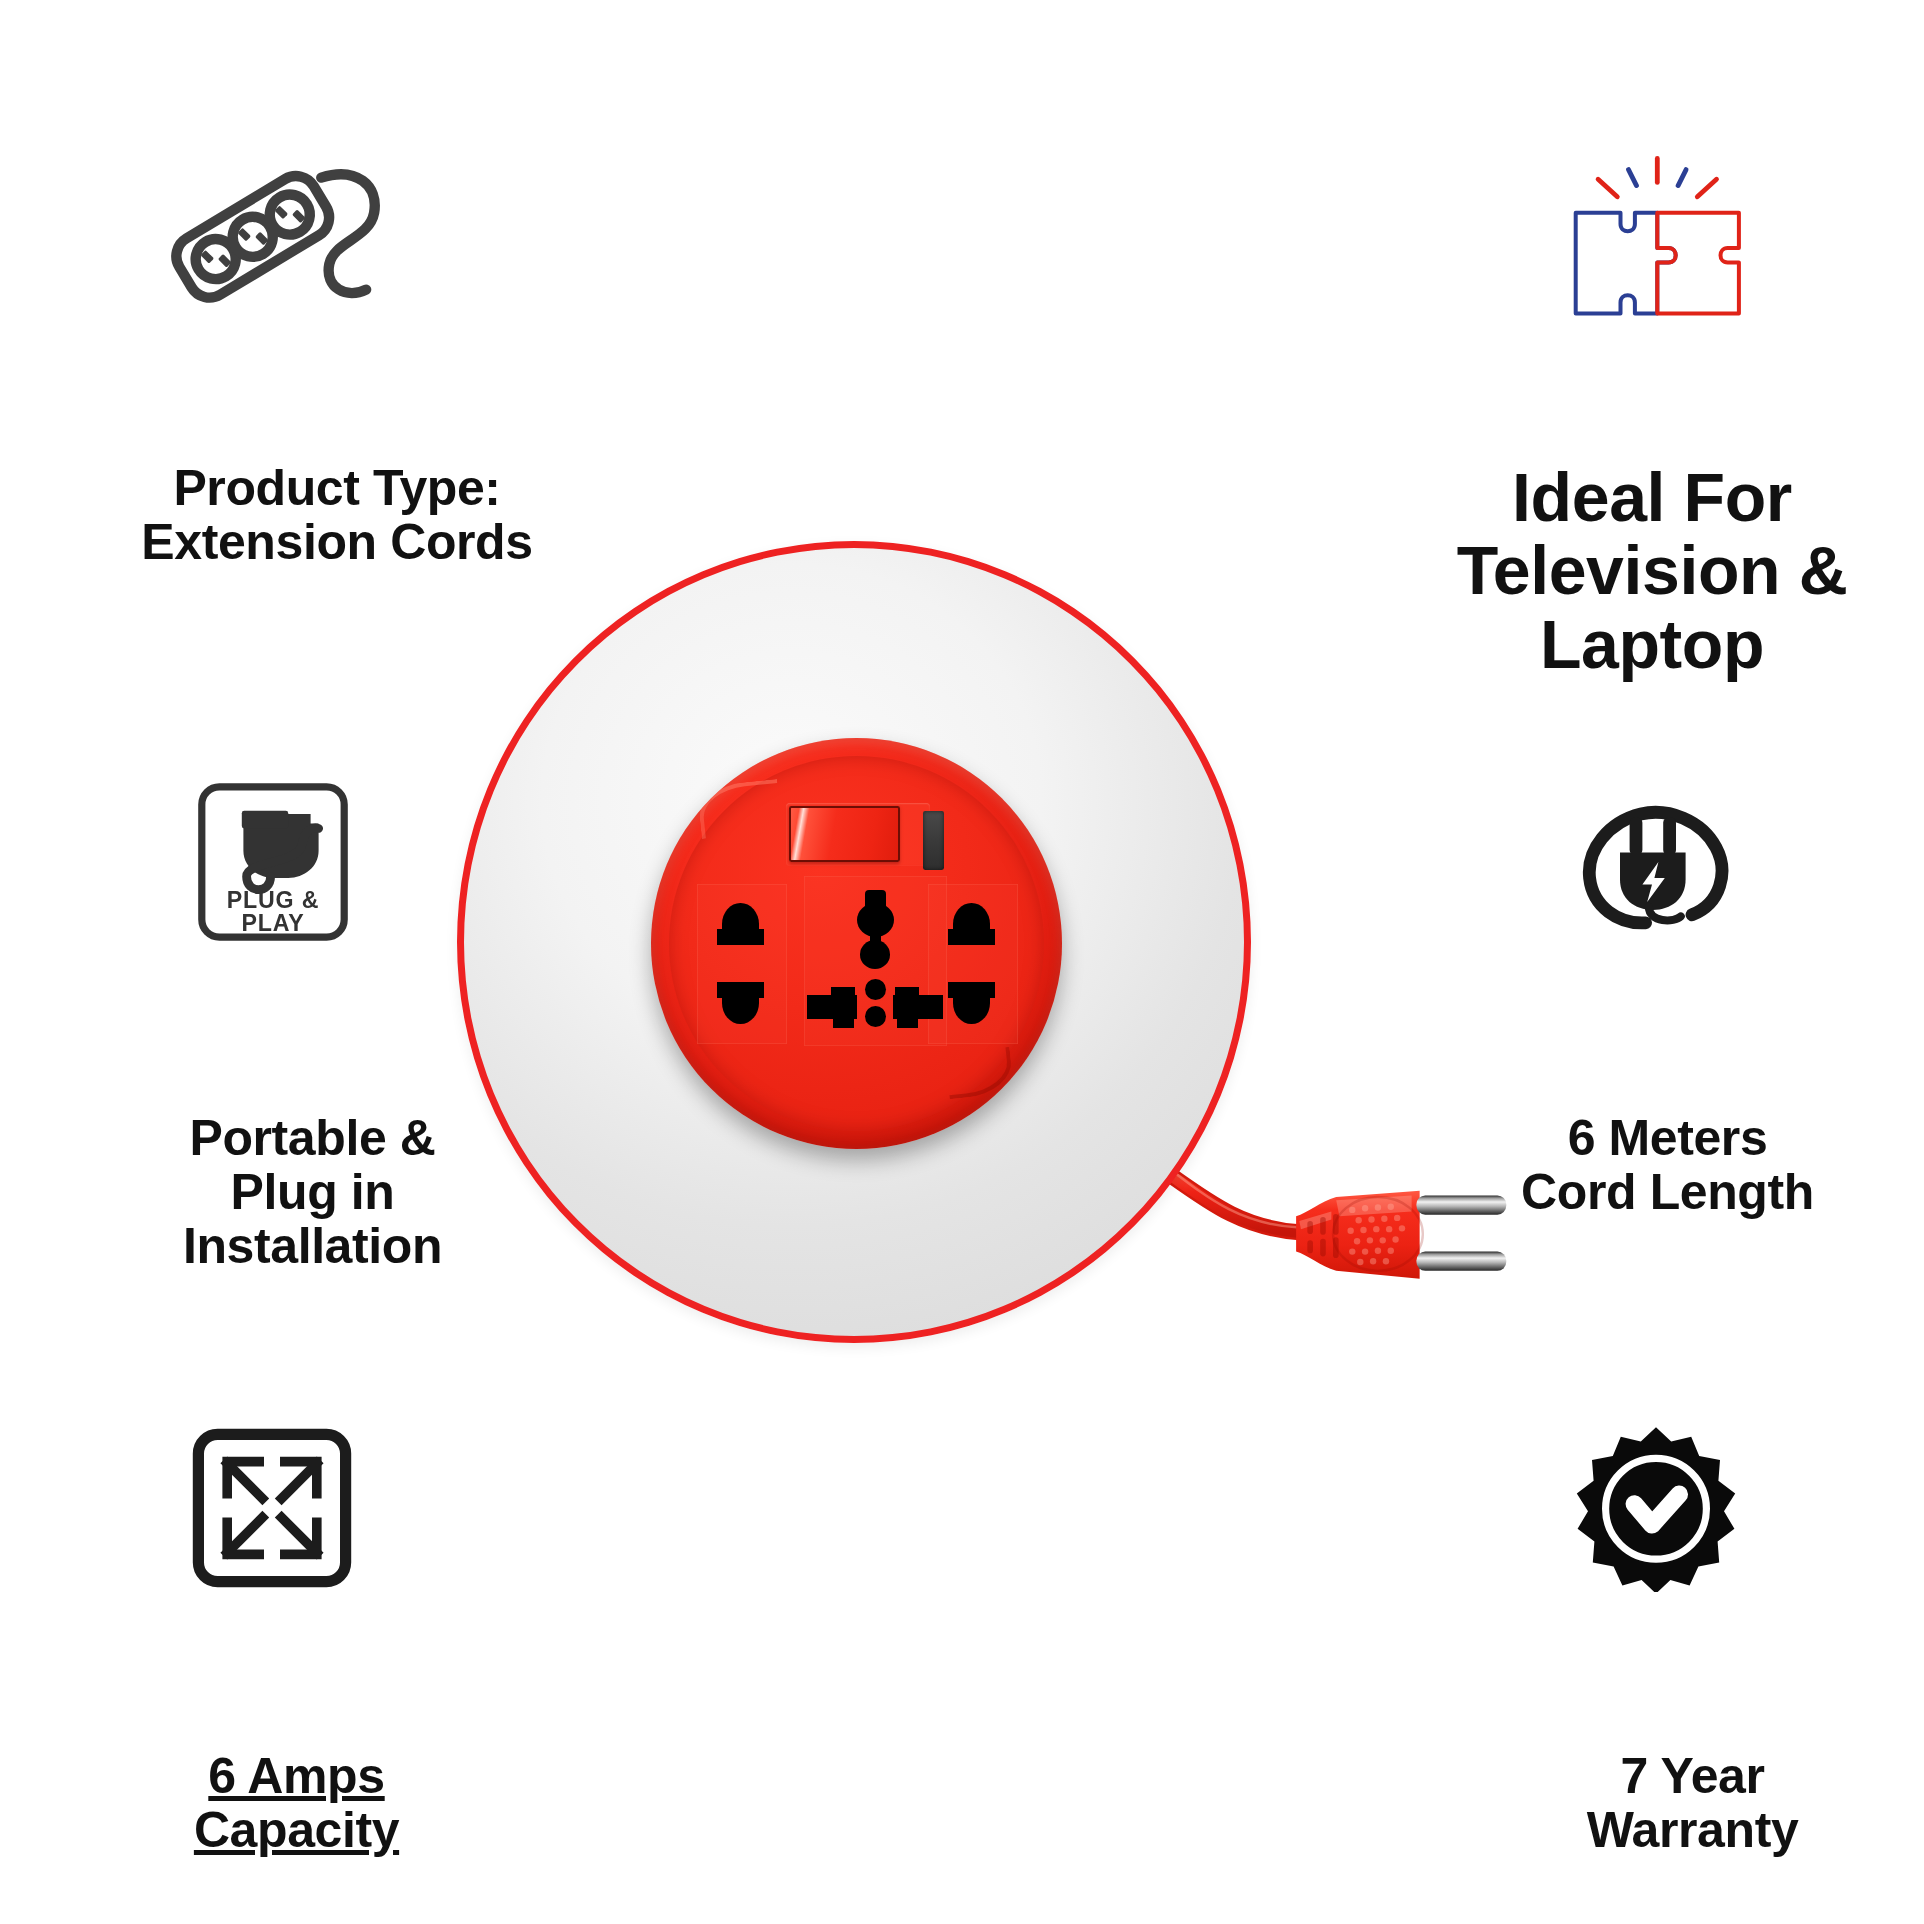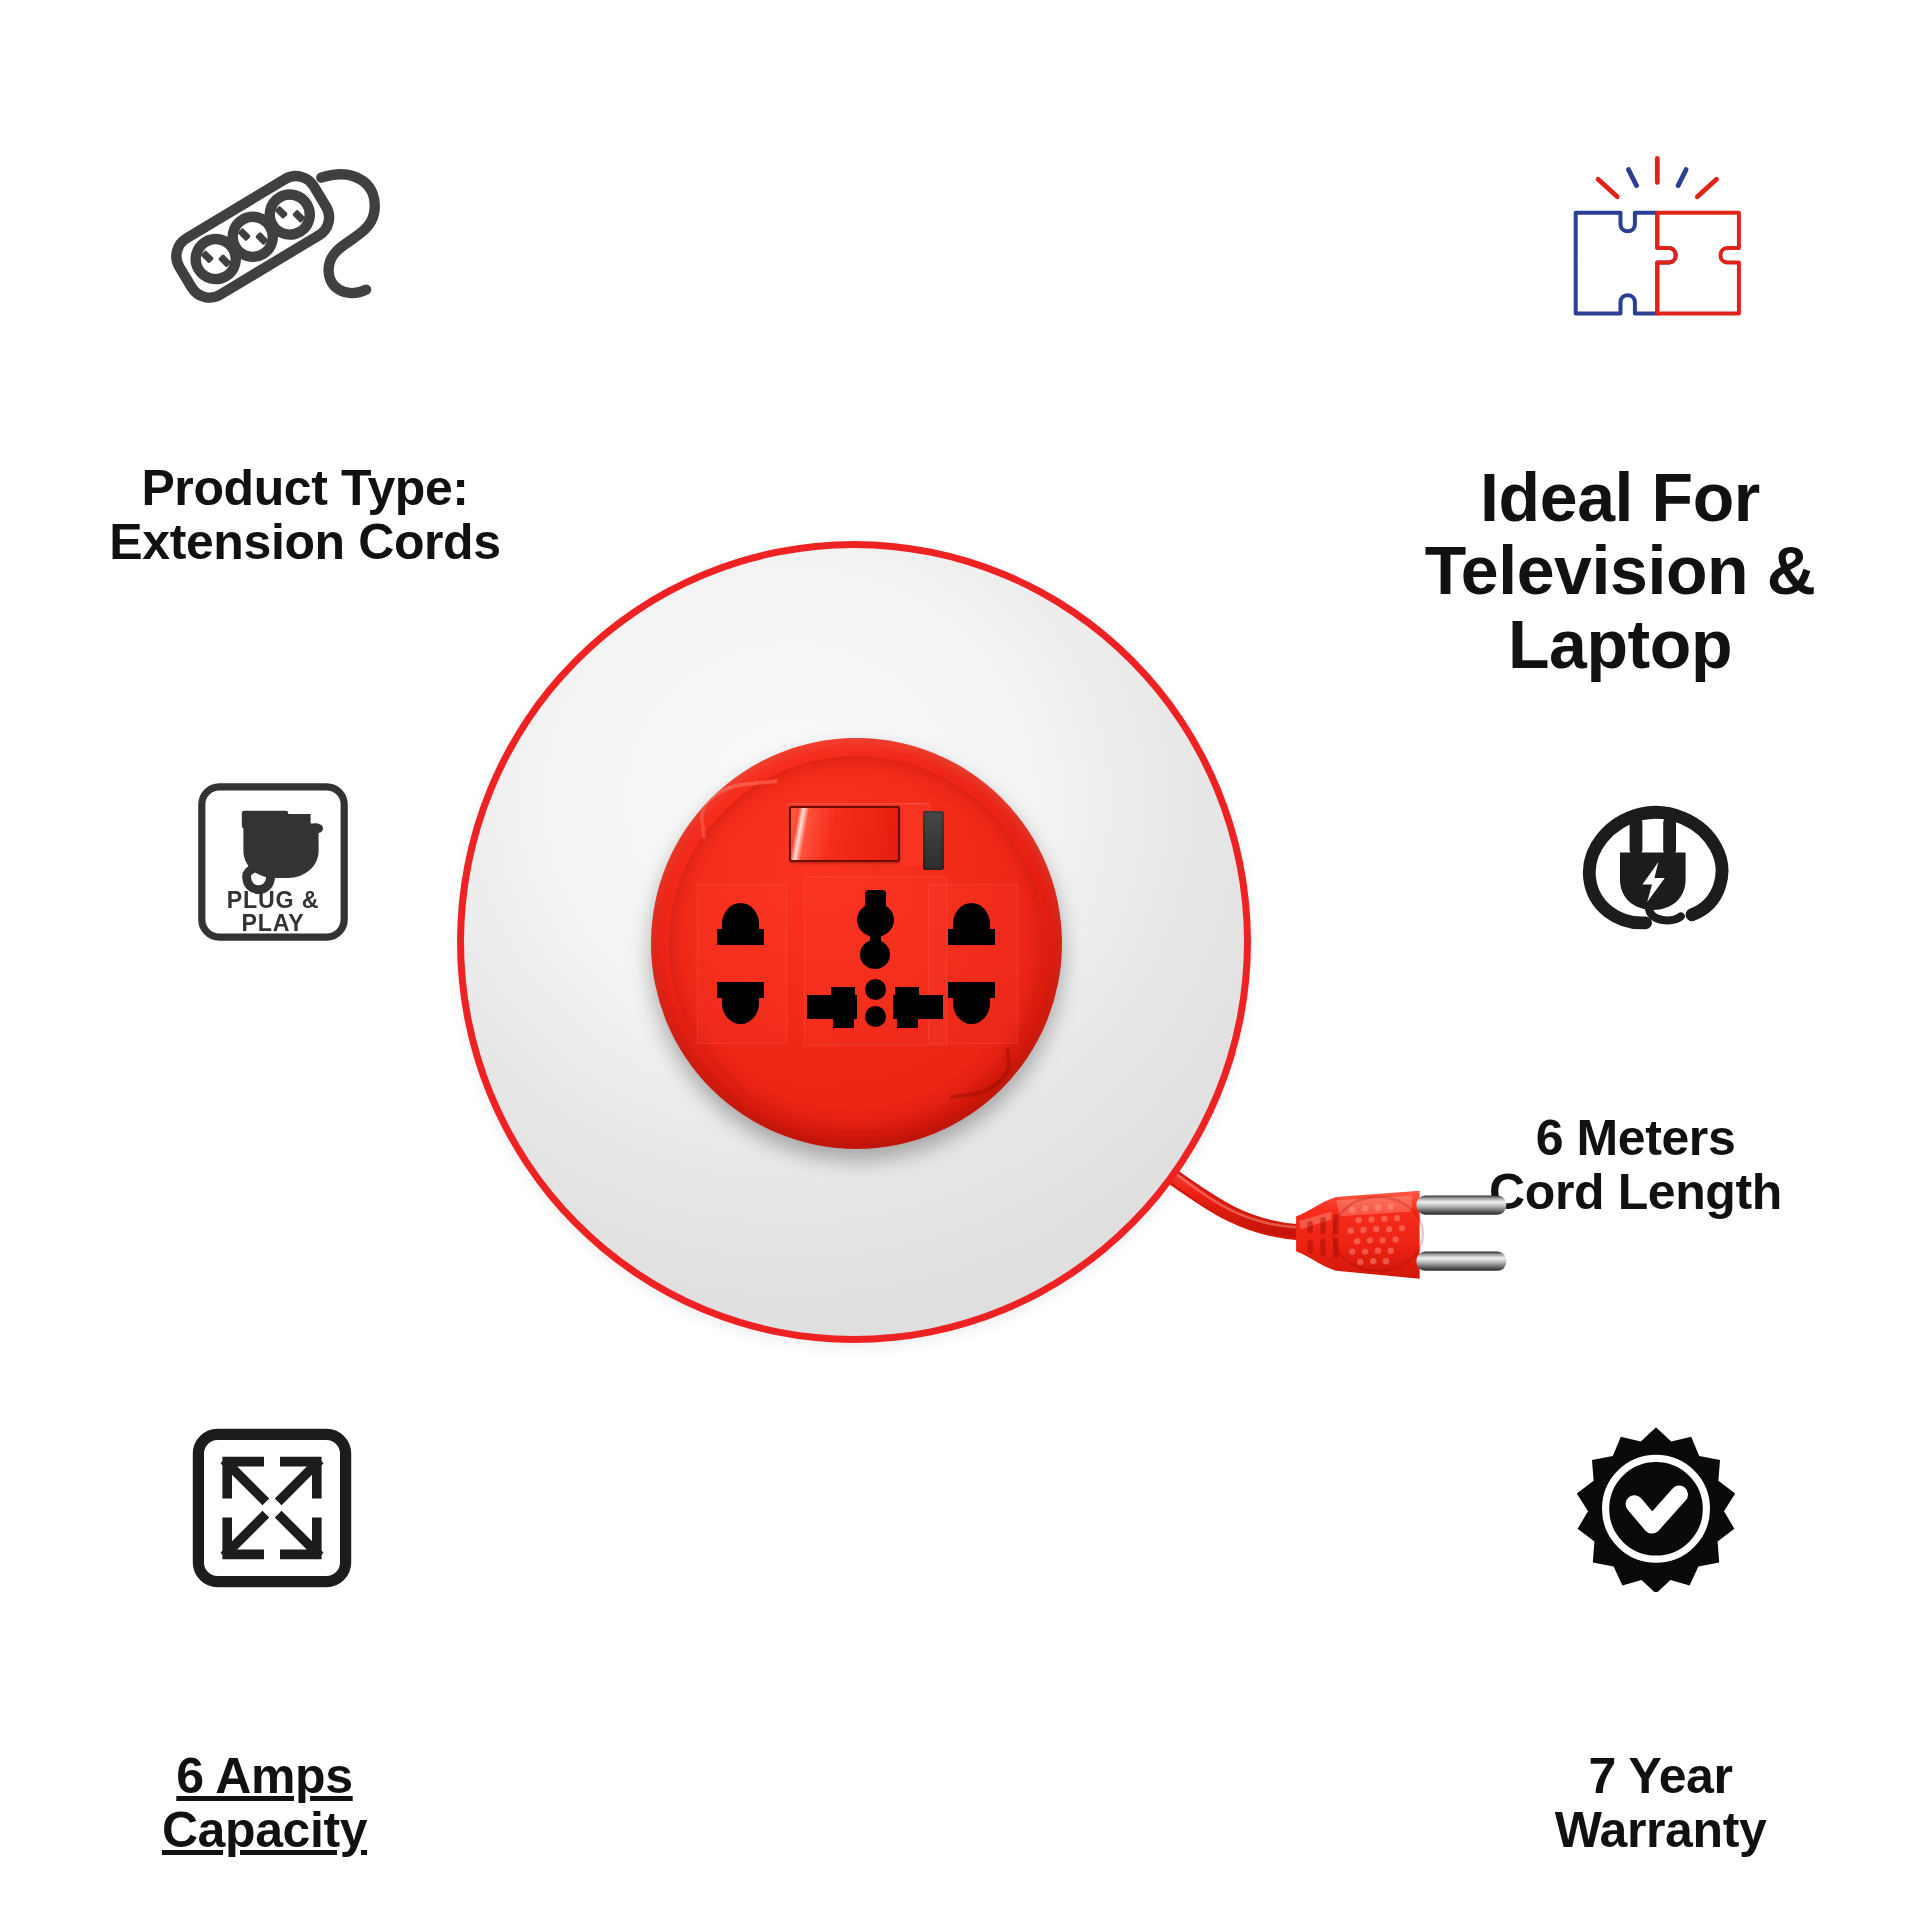--- a/index.html
+++ b/index.html
@@ -24,20 +24,21 @@
 
   
   .feat-text {
     position: absolute;
     text-align: center;
     font-weight: bold;
     color: #111111;
     line-height: 1.08;
     letter-spacing: -0.4px;
     white-space: pre-line;
+    margin-left: 32px;
   }
 
   
   .icon-box {
     position: absolute;
   }
   .icon-box svg { display: block; width: 100%; height: 100%; }
 
   
   #product {
@@ -312,20 +313,23 @@
                C84 120 66 106 66 86 L66 52 Z" fill="#333333" transform="translate(-8,0)"></path>
       <rect x="56" y="36" width="58" height="22" rx="3" fill="#333333"></rect>
 
       <path d="M92 118 C92 140, 62 140, 62 118 C62 98, 128 104, 132 76
                C134 60, 144 56, 152 58" fill="none" stroke="#333333" stroke-width="11" stroke-linecap="round"></path>
       <text x="95" y="158" text-anchor="middle" fill="#333333" font-family="Liberation Sans, sans-serif" font-size="29" font-weight="bold" letter-spacing="1">PLUG &amp;</text>
       <text x="95" y="186" text-anchor="middle" fill="#333333" font-family="Liberation Sans, sans-serif" font-size="29" font-weight="bold" letter-spacing="1">PLAY</text>
     </svg>
   </div>
 
+  <div class="feat-text" style="left:0px; top:1111px; width:561px; font-size:50px;">Portable &amp;
+Plug in
+Installation</div>
 
   <div class="icon-box" id="icon-plug-power" style="left:1572px; top:782px; width:160px; height:160px;">
     <svg viewBox="0 0 200 200">
       <path d="M150 166 C186 152 196 112 180 82
                C162 48 120 32 86 40 C46 50 18 84 22 120
                C26 156 58 178 92 176" fill="none" stroke="#1c1c1c" stroke-width="16" stroke-linecap="round"></path>
       <rect x="72" y="44" width="16" height="48" rx="7" fill="#1c1c1c"></rect>
       <rect x="114" y="44" width="16" height="48" rx="7" fill="#1c1c1c"></rect>
       <path d="M60 88 L142 88 L142 122 C142 146 124 160 101 160
                C78 160 60 146 60 122 Z" fill="#1c1c1c"></path>

